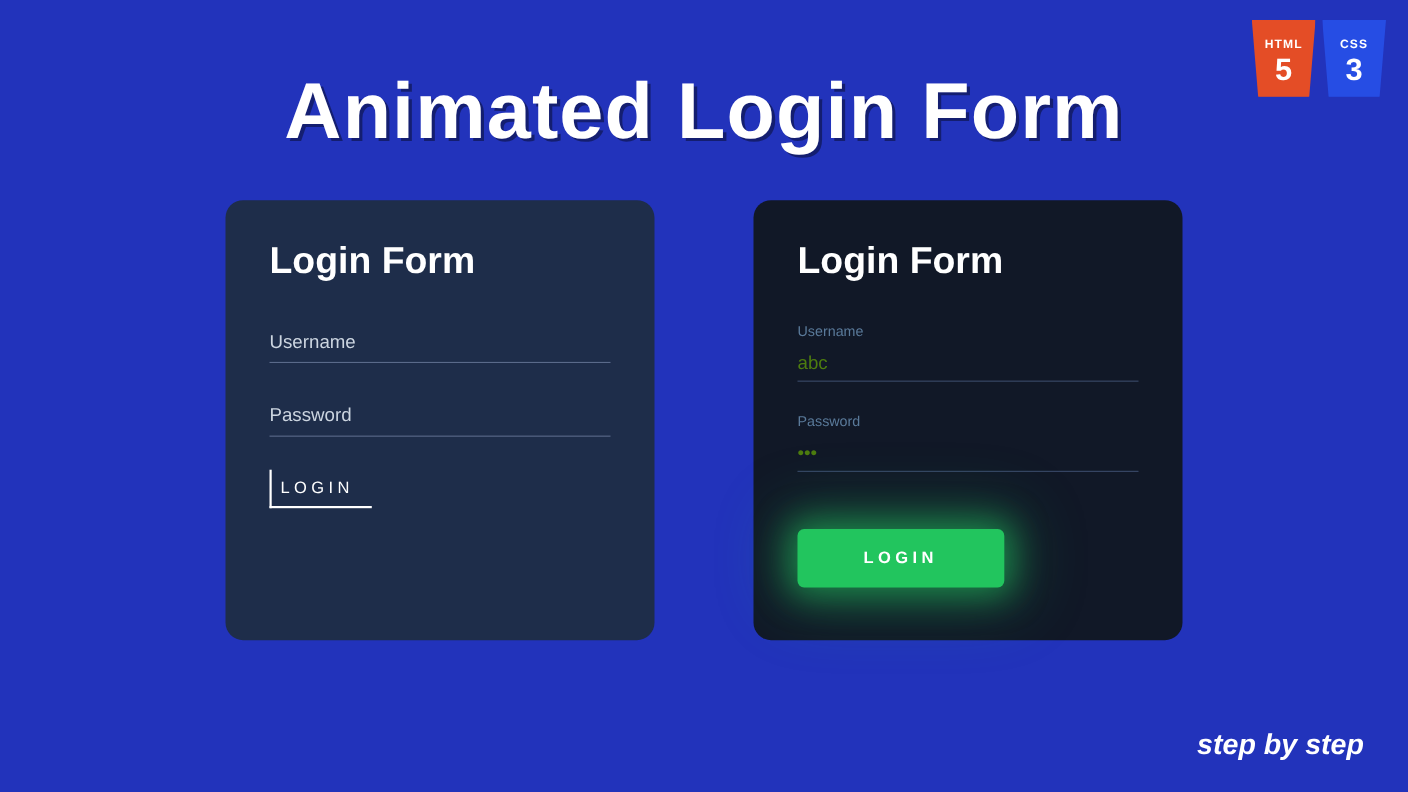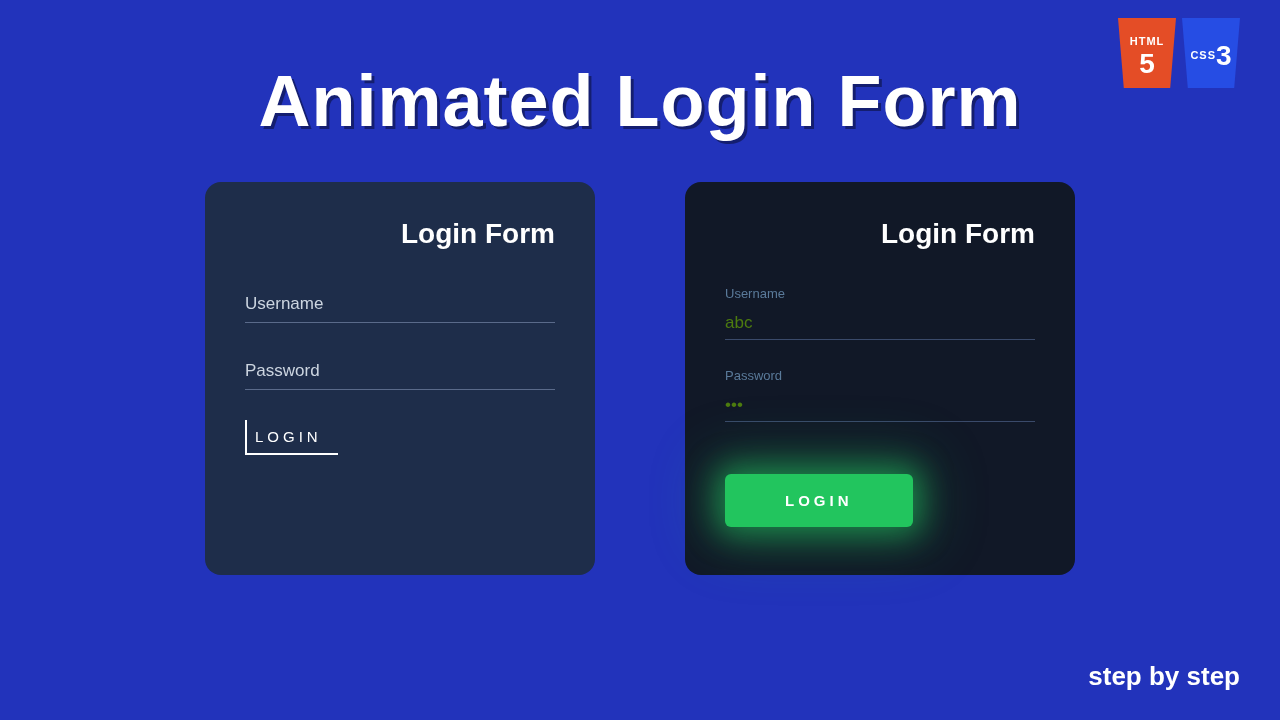--- a/index.html
+++ b/index.html
@@ -36,23 +36,23 @@
     
     .card {
       background: #1a2340;
       border-radius: 16px;
       width: 390px;
       padding: 36px 40px 48px 40px;
     }
 
     .card-title {
       color: white;
-      font-size: 28px;
+      font-size: 34px;
       font-weight: 600;
-      text-align: right;
+      text-align: left;
       margin-bottom: 36px;
     }
 
     
     .left-card {
       background: #1e2d4a;
     }
 
     .left-card .form-group {
       margin-bottom: 30px;
@@ -138,21 +138,21 @@
       margin-top: 24px;
       box-shadow: 0 0 30px 8px rgba(34, 197, 94, 0.55), 0 0 60px 16px rgba(34, 197, 94, 0.25);
       font-weight: 600;
       position: relative;
     }
 
     
     .badges {
       position: absolute;
       top: 18px;
-      right: 40px;
+      right: 20px;
       display: flex;
       gap: 6px;
     }
 
     .badge-html {
       width: 58px;
       height: 70px;
       background: #e44d26;
       clip-path: polygon(0 0, 100% 0, 90% 100%, 50% 110%, 10% 100%);
       display: flex;
@@ -164,21 +164,21 @@
       font-size: 13px;
       padding-top: 6px;
     }
 
     .badge-css {
       width: 58px;
       height: 70px;
       background: #264de4;
       clip-path: polygon(0 0, 100% 0, 90% 100%, 50% 110%, 10% 100%);
       display: flex;
-      flex-direction: row;
+      flex-direction: column;
       align-items: center;
       justify-content: center;
       color: white;
       font-weight: 900;
       font-size: 13px;
       padding-top: 6px;
     }
 
     .badge-num {
       font-size: 28px;
@@ -194,20 +194,21 @@
     }
 
     
     .step-text {
       position: absolute;
       bottom: 28px;
       right: 40px;
       color: white;
       font-size: 26px;
       font-weight: 700;
+      font-style: italic;
     }
 
     
     .input-wrapper {
       position: relative;
     }
   </style>
 </head>
 <body>
 

